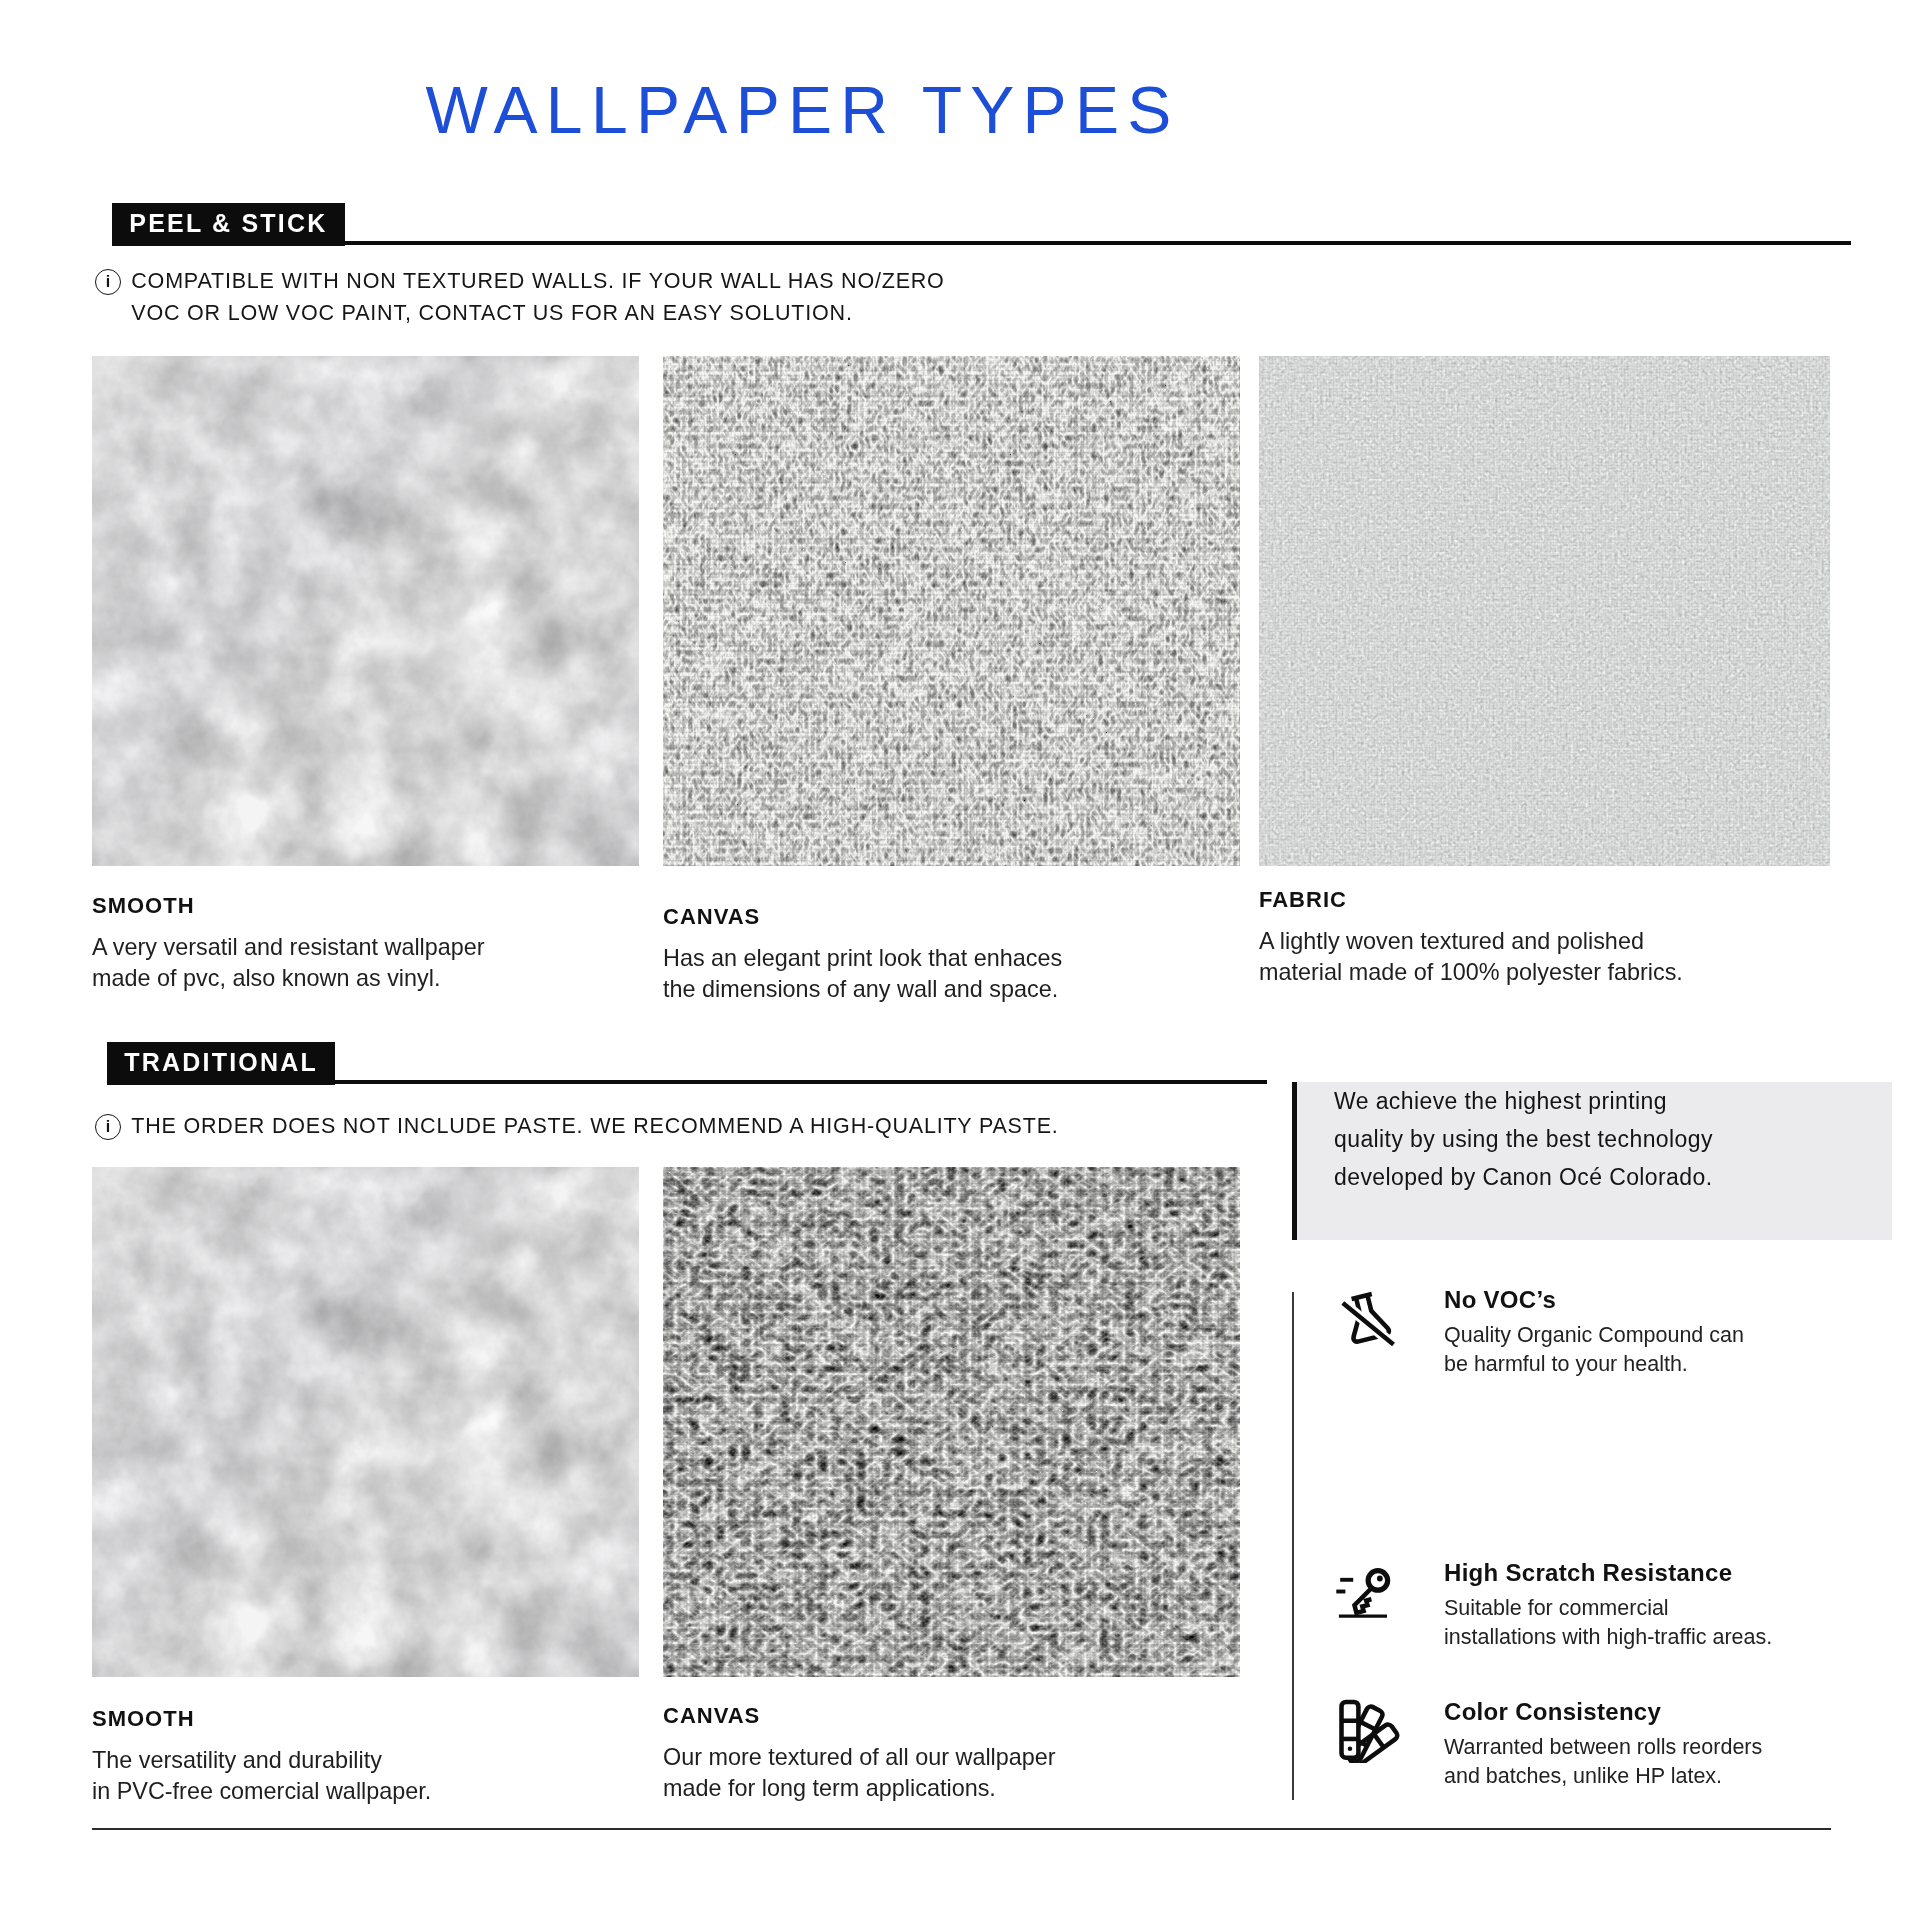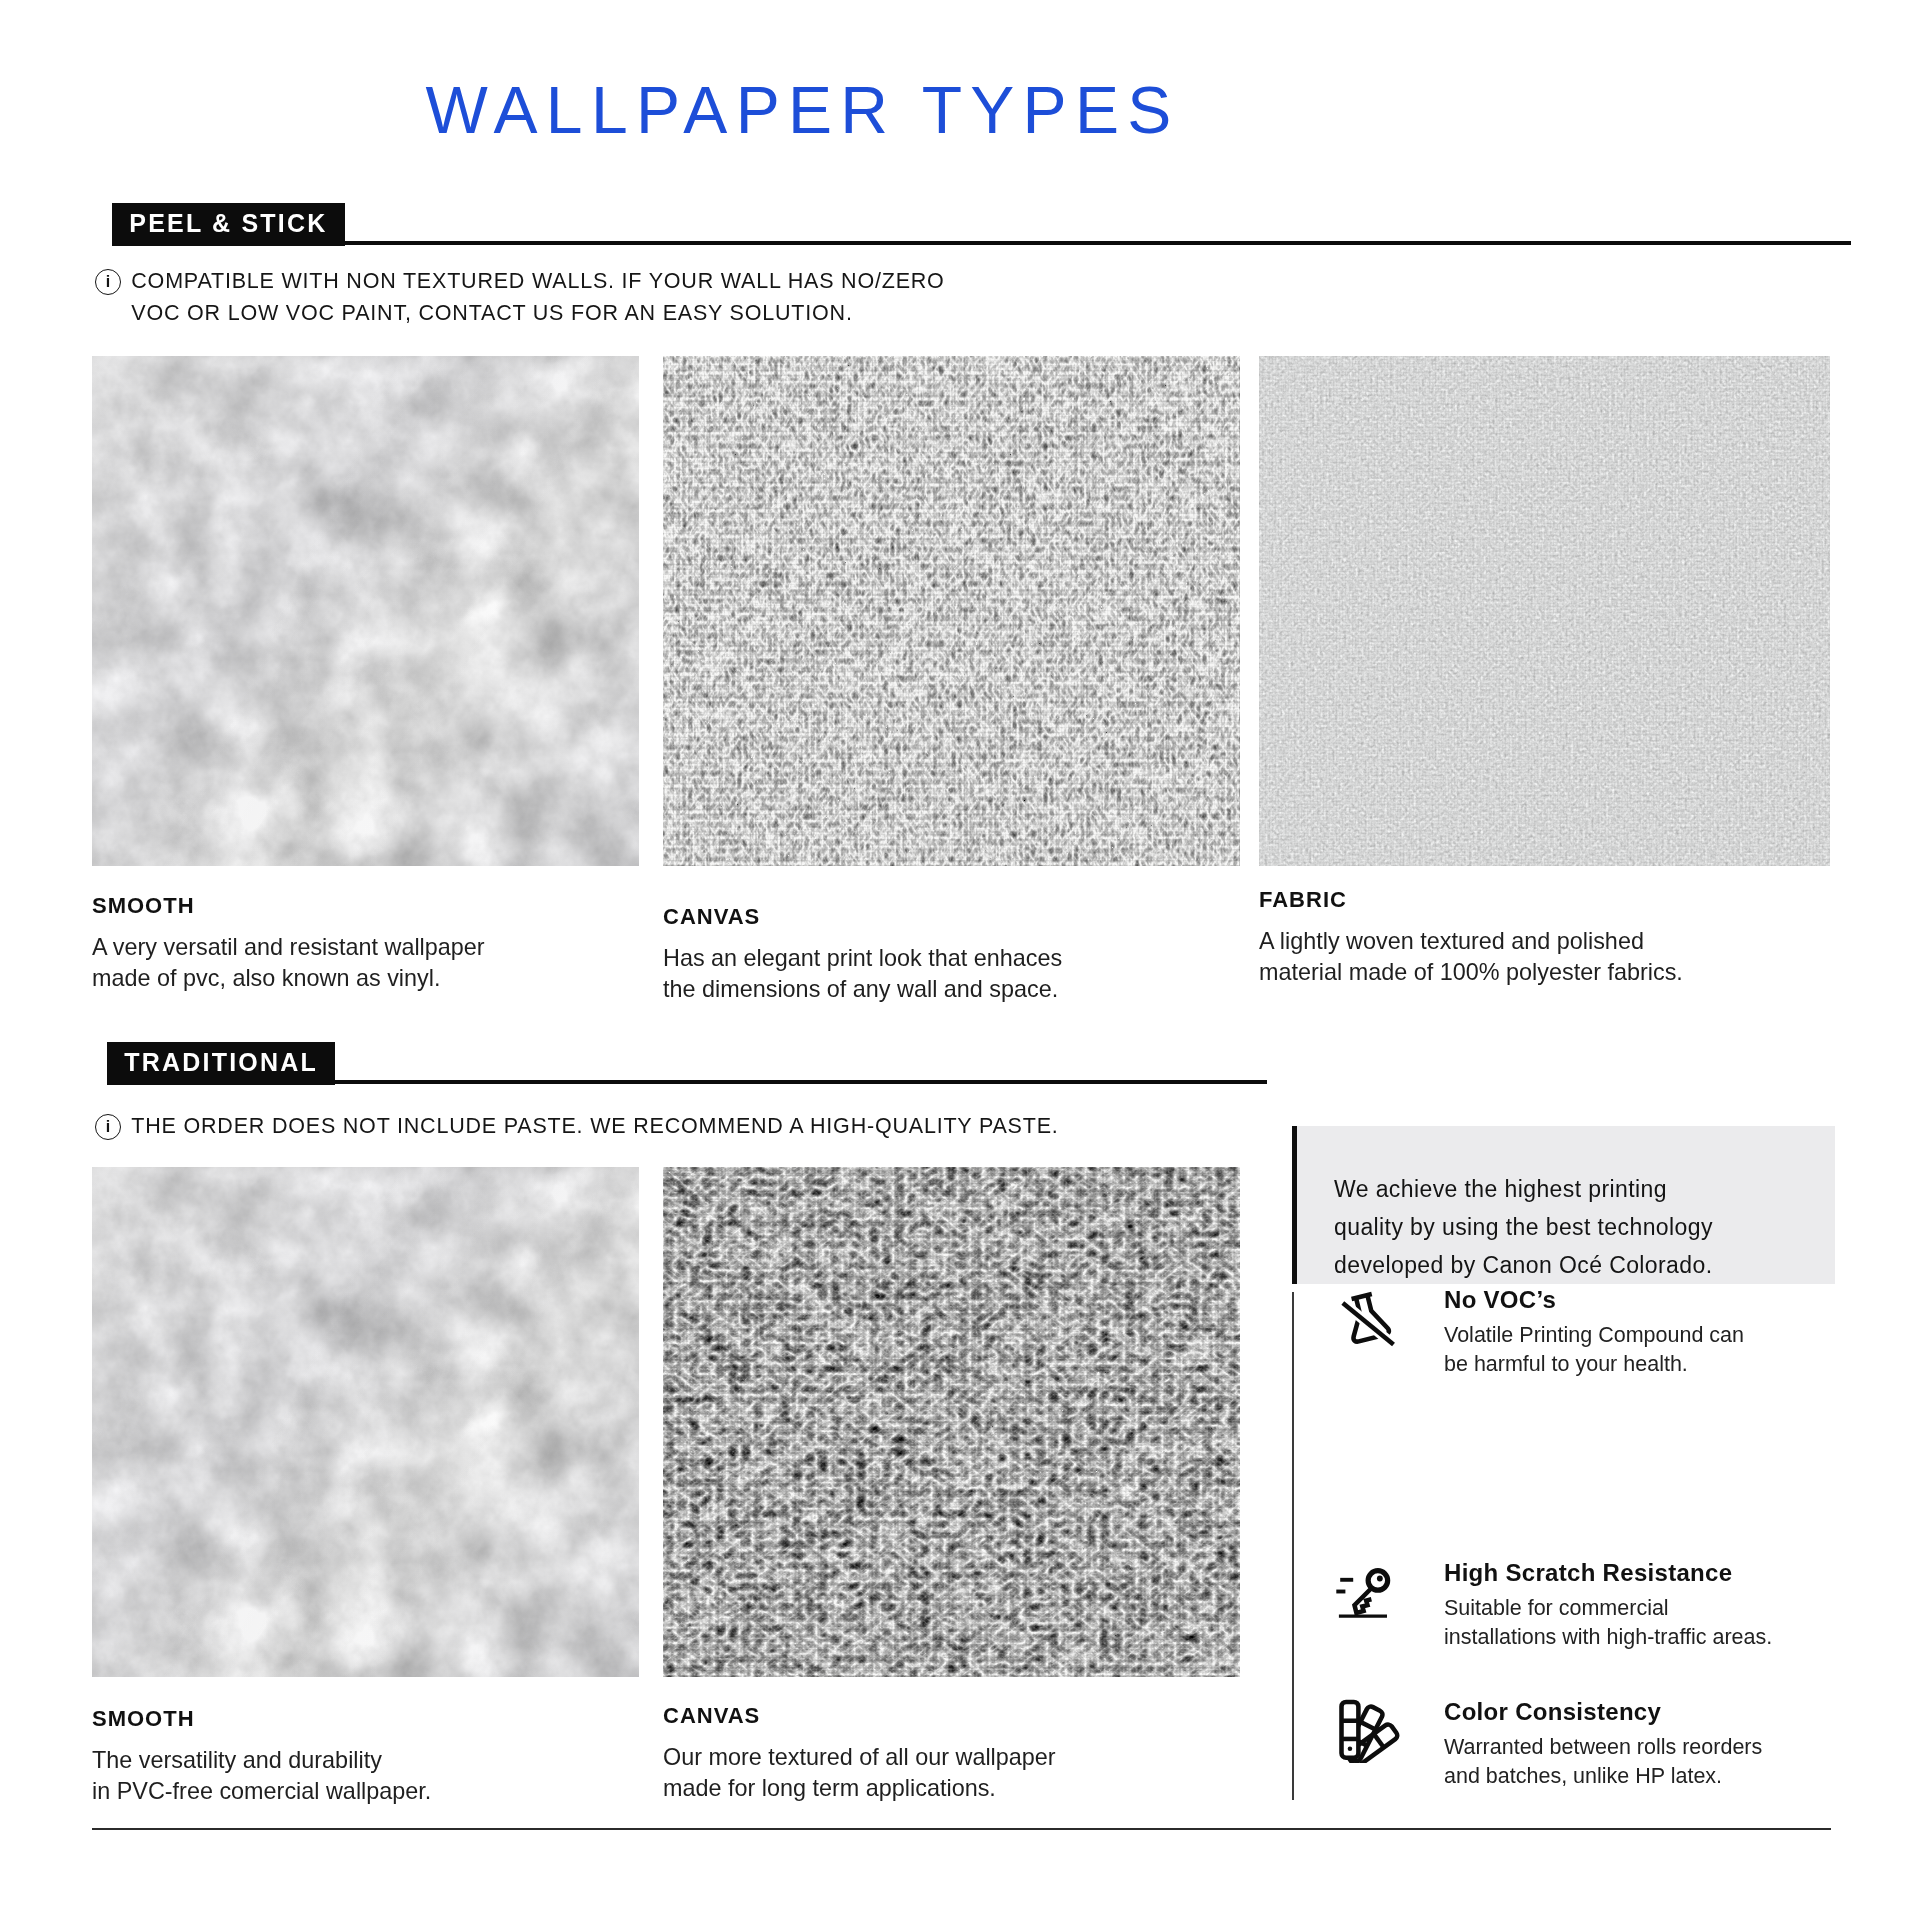--- a/index.html
+++ b/index.html
@@ -56,23 +56,23 @@
   .cap{position:absolute;}
   .cap-p1{left:92px; top:893px;width:547px;}
   .cap-p2{left:663px;top:904px;width:577px;}
   .cap-p3{left:1259px;top:887px;width:571px;}
   .cap-t1{left:92px; top:1706px;width:547px;}
   .cap-t2{left:663px;top:1703px;width:577px;}
   .cap h3{margin:0;font-size:22px;font-weight:600;letter-spacing:1px;color:#111111;}
   .cap p{margin:13px 0 0;font-size:23.4px;line-height:31px;color:#1f1f1f;white-space:pre-line;}
 
   
-  .callout{position:absolute;left:1292px;top:1126px;width:543px;height:158px;
+  .callout{position:absolute;left:1292px;top:1082px;width:600px;height:158px;
            box-sizing:border-box;background:#ebebed;border-left:5.8px solid #0f0f0f;
-           display:flex;align-items:flex-end;padding-left:37px;}
+           display:flex;align-items:flex-start;padding-left:37px;}
   .callout p{margin:0;font-size:23px;line-height:38px;letter-spacing:0.4px;color:#141414;
              white-space:pre-line;}
   .vline{position:absolute;left:1292px;top:1292px;width:1.9px;height:508px;background:#3a3a3a;}
 
   .feature{position:absolute;left:1335px;width:565px;display:flex;gap:44px;}
   .f1{top:1286px;} .f2{top:1421px;} .f3{top:1559px;} .f4{top:1698px;}
   .f-icon{flex:none;width:65px;height:65px;}
   .f-icon svg{width:100%;height:100%;}
   .f-title{font-size:24px;font-weight:700;letter-spacing:0.3px;color:#111111;}
   .f-desc{margin-top:7px;font-size:21.5px;line-height:29px;color:#222222;white-space:pre-line;}
@@ -196,21 +196,21 @@
         <g transform="rotate(-14 50 52)">
           <path d="M41 16 v24 L23 72 c-2.5 5 0.5 9 6 9 h42 c5.5 0 8.5 -4 6 -9 L59 40 V16"></path>
           <path d="M34 15 h32"></path>
         </g>
         <line x1="10" y1="24" x2="92" y2="92" stroke="#ffffff" stroke-width="16"></line>
         <line x1="12" y1="26" x2="90" y2="90" stroke="#0d0d0d" stroke-width="7"></line>
       </svg>
     </div>
     <div class="f-body">
       <div class="f-title">No VOC’s</div>
-      <div class="f-desc">Volatile Printing Compound can
+      <div class="f-desc">Quality Organic Compound can
 be harmful to your health.</div>
     </div>
   </div>
 
 
   <div class="feature f3">
     <div class="f-icon">
       <svg viewBox="0 0 100 100" fill="none" stroke="#0d0d0d" stroke-width="7">
         <line x1="8" y1="32" x2="28" y2="32" stroke-width="6"></line>
         <line x1="2" y1="50" x2="16" y2="50" stroke-width="6"></line>

